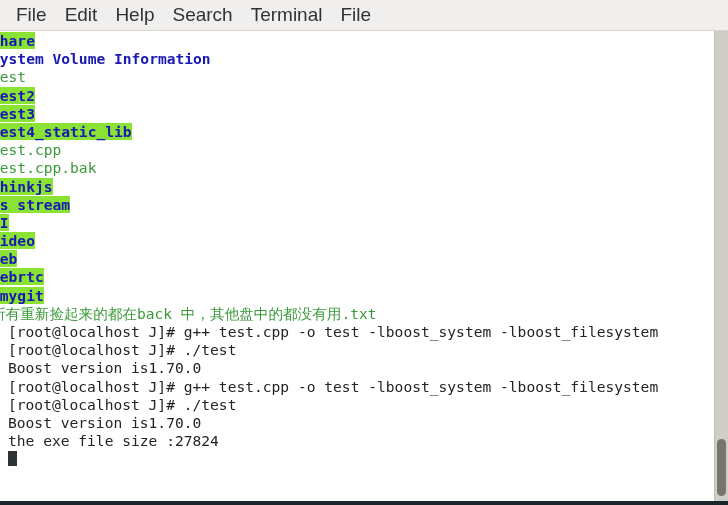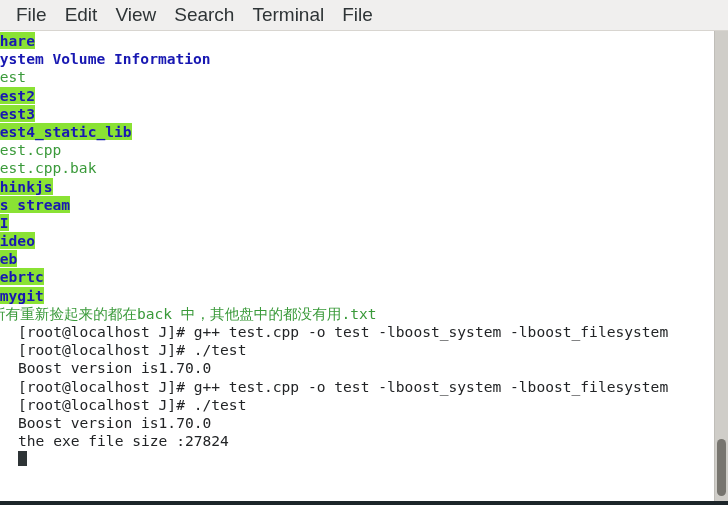--- a/index.html
+++ b/index.html
@@ -26,21 +26,21 @@
   .menubar{height:30px;flex:0 0 30px;display:flex;align-items:center;padding-left:7px;
            background:#f0efee;border-bottom:1px solid #d8d5d0;}
   .menu-item{font-size:19px;color:#2e3436;padding:3px 9px;border-radius:2px;}
 
   
   .term-wrap{flex:1 1 auto;display:flex;position:relative;background:#ffffff;overflow:hidden;}
   .term{flex:1 1 auto;position:relative;background:#ffffff;overflow:hidden;
         font-family:"DejaVu Sans Mono","Liberation Mono",monospace;
         font-size:14.6px;line-height:18.2px;padding-top:1px;}
   .line{white-space:pre;height:18.2px;margin-left:-9px;}
-  .line.noshift{margin-left:18px;}
+  .line.noshift{margin-left:0;padding-left:8px;}
   .hl{background:#8ae234;color:#1818b2;font-weight:bold;}
   .dir-plain{color:#1818b2;font-weight:bold;}
   .file{color:#3a9a3a;}
   .out{color:#222426;}
   .cursor{display:inline-block;width:9px;height:15px;background:#2e3436;
           vertical-align:-2px;}
 
   
   .sb{flex:0 0 13px;width:13px;background:#cfcdc8;position:relative;
       border-left:1px solid #bfbdb8;}
@@ -49,21 +49,21 @@
 </style>
 </head>
 <body>
 
 <div class="window">
 
 
   <div class="menubar">
     <div class="menu-item">File</div>
     <div class="menu-item">Edit</div>
-    <div class="menu-item">View</div>
+    <div class="menu-item">Help</div>
     <div class="menu-item">Search</div>
     <div class="menu-item">Terminal</div>
     <div class="menu-item">File</div>
   </div>
 
   <div class="term-wrap">
     <div class="term" id="term">
         <div class="line"><span class="hl">share</span></div>
         <div class="line"><span class="dir-plain">System Volume Information</span></div>
         <div class="line"><span class="file">test</span></div>

